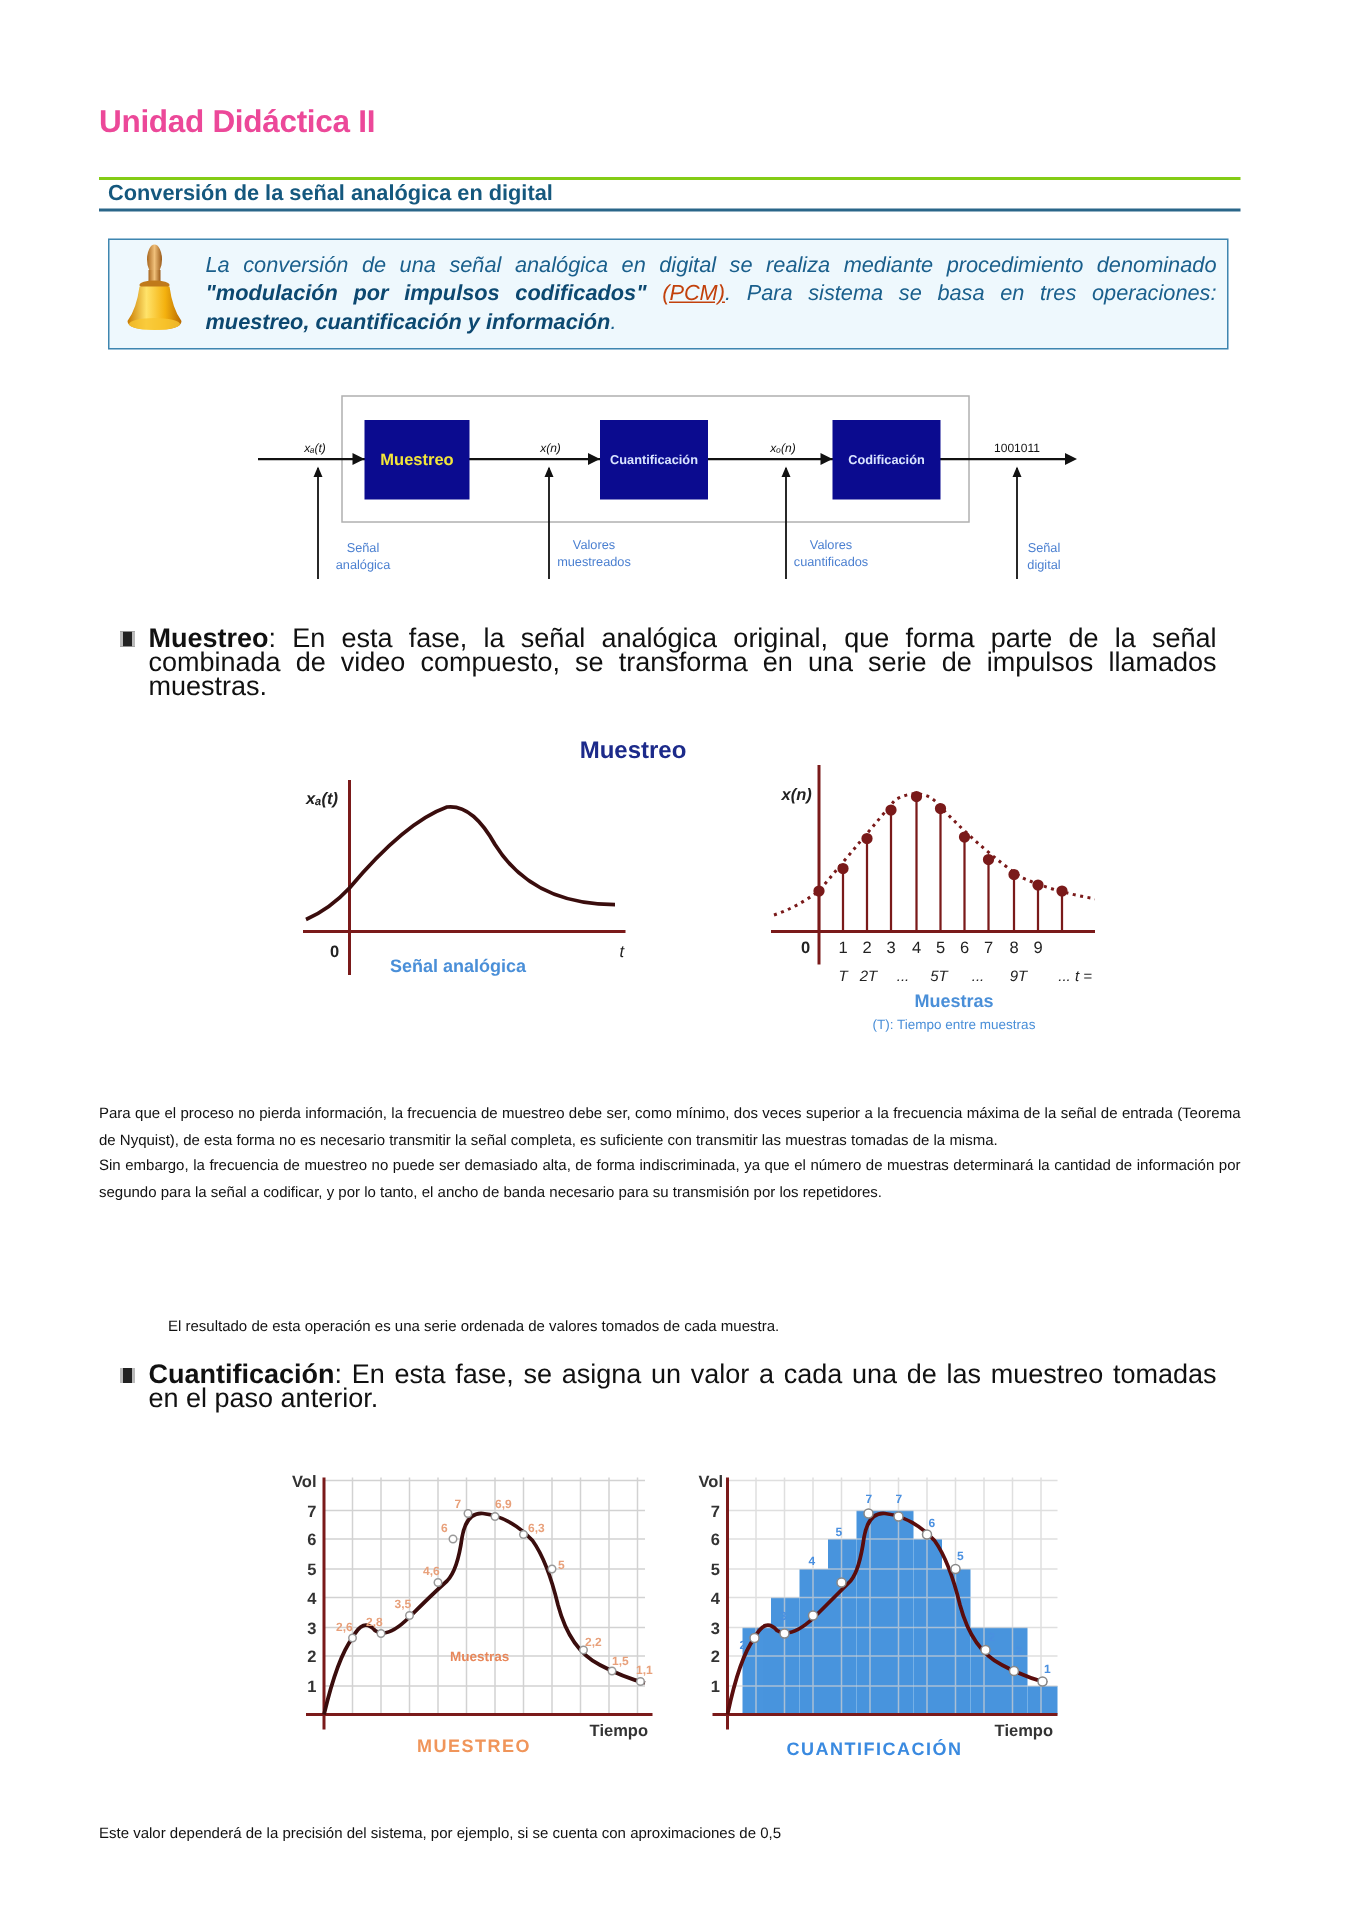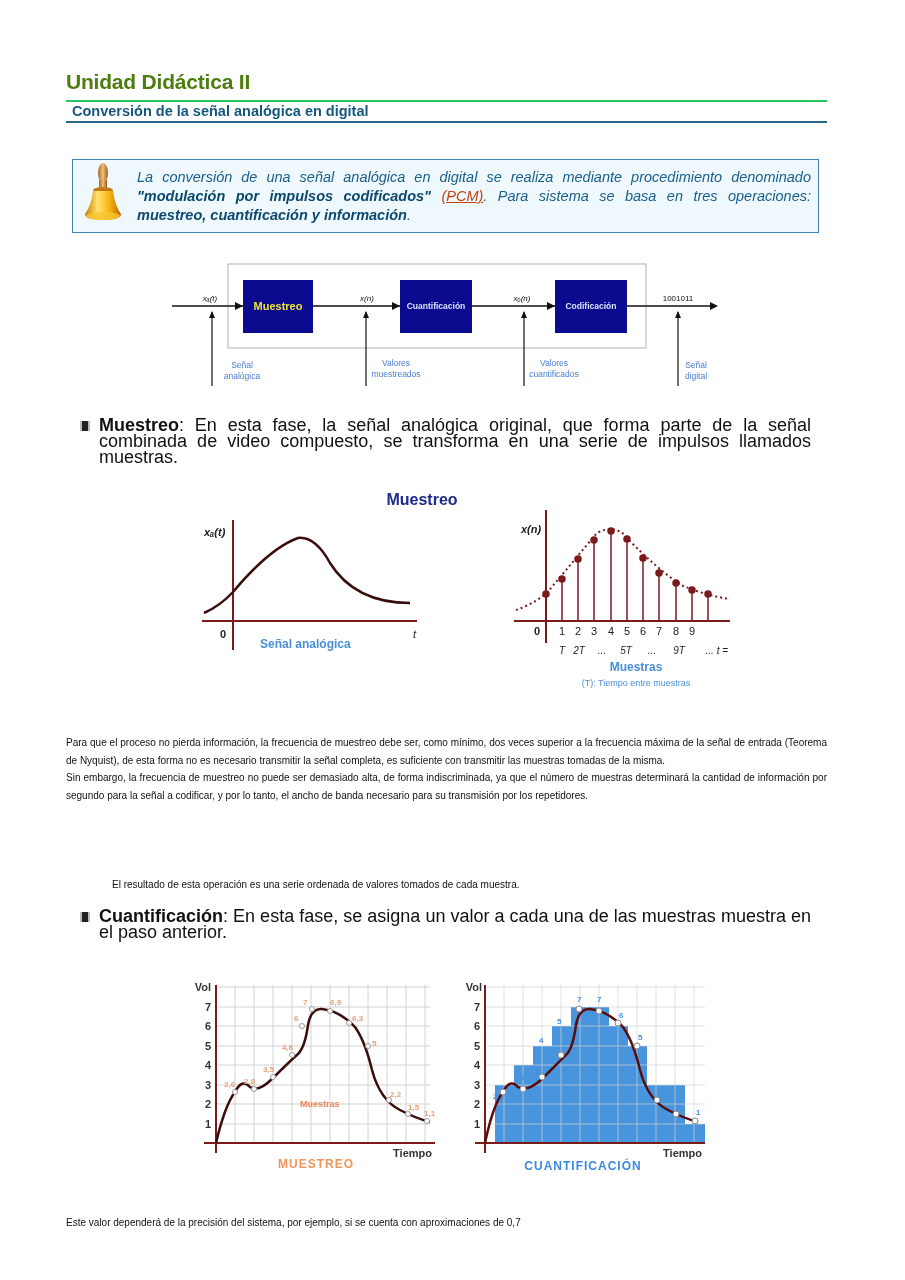--- a/index.html
+++ b/index.html
@@ -1,22 +1,22 @@
 <!DOCTYPE html>
 <html><head>
 <meta charset="utf-8">
 <style>
   html, body { margin: 0; padding: 0; background: #ffffff; }
   body { width: 905px; height: 1280px; position: relative; overflow: hidden;
          font-family: "Liberation Sans", sans-serif; color: #111; }
   .page { position: absolute; left: 66px; top: 0; width: 761px; }
   .title { position: absolute; left: 0; top: 70px; font-size: 21px; font-weight: bold;
-           color: #4d7c0f; letter-spacing: -0.2px; }
-  .section-head { position: absolute; left: 0; top: 100px; width: 761px; height: 19px;
-                  border-top: 2px solid #22c55e; border-bottom: 2px solid #2a6689; }
+           color: #ec4899; letter-spacing: -0.2px; }
+  .section-head { position: absolute; left: 0; top: 118px; width: 761px; height: 19px;
+                  border-top: 2px solid #84cc16; border-bottom: 2px solid #2a6689; }
   .section-head span { position: absolute; left: 6px; top: 1px; font-size: 14.5px;
                        font-weight: bold; color: #15587e; }
   .note { position: absolute; left: 6px; top: 159px; width: 747px; height: 74px;
           border: 1.5px solid #3f86b0; background: #eef8fd; box-sizing: border-box; }
   .note .bell { position: absolute; left: 8px; top: 2px; width: 44px; height: 62px; }
   .note p { position: absolute; left: 64px; top: 8px; width: 674px; margin: 0;
             font-size: 14.5px; line-height: 19px; font-style: italic; color: #1a5f8c;
             text-align: justify; }
   .note b { color: #0c4870; }
   .note a { color: #c2410c; text-decoration: underline; }
@@ -178,21 +178,21 @@
       <line x1="269" y1="205" x2="269" y2="217" stroke="#111" stroke-width="1.5"></line>
     </g>
   </svg>
 
   <p class="para" style="top:734px;">Para que el proceso no pierda información, la frecuencia de muestreo debe ser, como mínimo, dos veces superior a la frecuencia máxima de la señal de entrada (Teorema de Nyquist), de esta forma no es necesario transmitir la señal completa, es suficiente con transmitir las muestras tomadas de la misma.</p>
   <p class="para" style="top:769px;">Sin embargo, la frecuencia de muestreo no puede ser demasiado alta, de forma indiscriminada, ya que el número de muestras determinará la cantidad de información por segundo para la señal a codificar, y por lo tanto, el ancho de banda necesario para su transmisión por los repetidores.</p>
   <p class="para" style="top:876px;margin-left:46px;">El resultado de esta operación es una serie ordenada de valores tomados de cada muestra.</p>
 
   <div class="bullet" style="top:908px;">
     <span class="sq"></span>
-    <span class="txt"><b>Cuantificación</b><span>: En esta fase, se asigna un valor a cada una de las muestras muestra en el paso anterior.</span></span>
+    <span class="txt"><b>Cuantificación</b><span>: En esta fase, se asigna un valor a cada una de las muestreo tomadas en el paso anterior.</span></span>
   </div>
 
   <svg class="fig" style="left:114px; top:975px;" width="260" height="210">
     <g stroke="#d2d2d2" stroke-width="1">
       <line x1="36" y1="32" x2="250" y2="32"></line>
         <line x1="36" y1="51" x2="250" y2="51"></line>
       <line x1="36" y1="71" x2="250" y2="71"></line>
         <line x1="36" y1="90" x2="250" y2="90"></line>
       <line x1="36" y1="110" x2="250" y2="110"></line>
         <line x1="36" y1="129" x2="250" y2="129"></line>
@@ -327,15 +327,15 @@
       <text x="25" y="75">5</text>
       <text x="25" y="94">4</text>
       <text x="25" y="114">3</text>
       <text x="25" y="133">2</text>
       <text x="25" y="153">1</text>
     </g>
     <text x="247" y="182" text-anchor="end" font-size="11" font-weight="bold" fill="#333">Tiempo</text>
     <text x="128" y="195" text-anchor="middle" font-size="12" font-weight="bold" fill="#3a8ae0" letter-spacing="1">CUANTIFICACIÓN</text>
   </svg>
 
-  <p class="para" style="top:1214px;">Este valor dependerá de la precisión del sistema, por ejemplo, si se cuenta con aproximaciones de 0,7</p>
+  <p class="para" style="top:1214px;">Este valor dependerá de la precisión del sistema, por ejemplo, si se cuenta con aproximaciones de 0,5</p>
 
 </div>
 
 </body></html>

